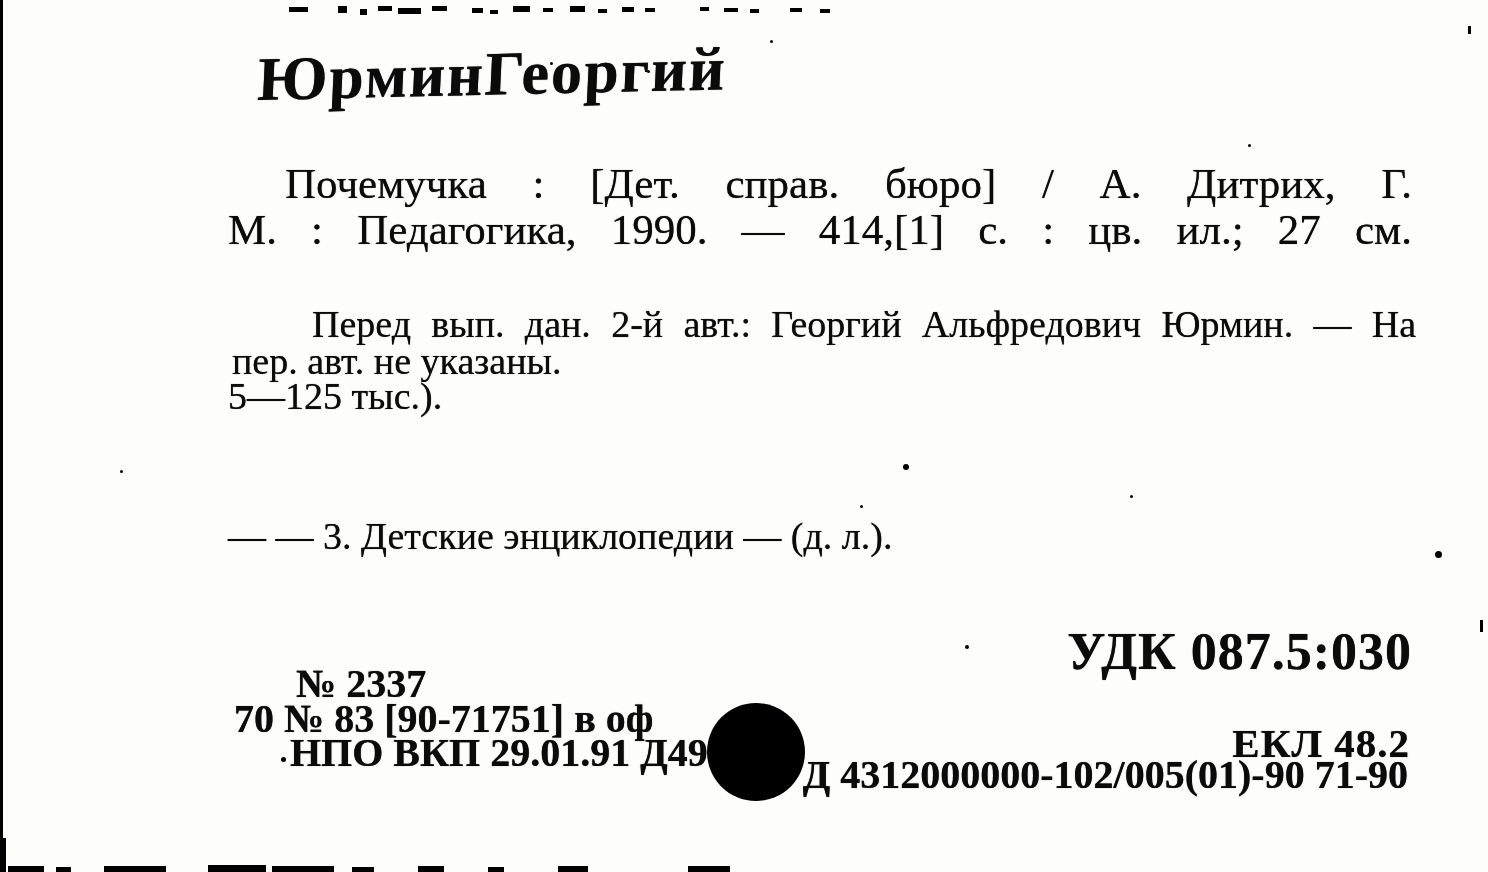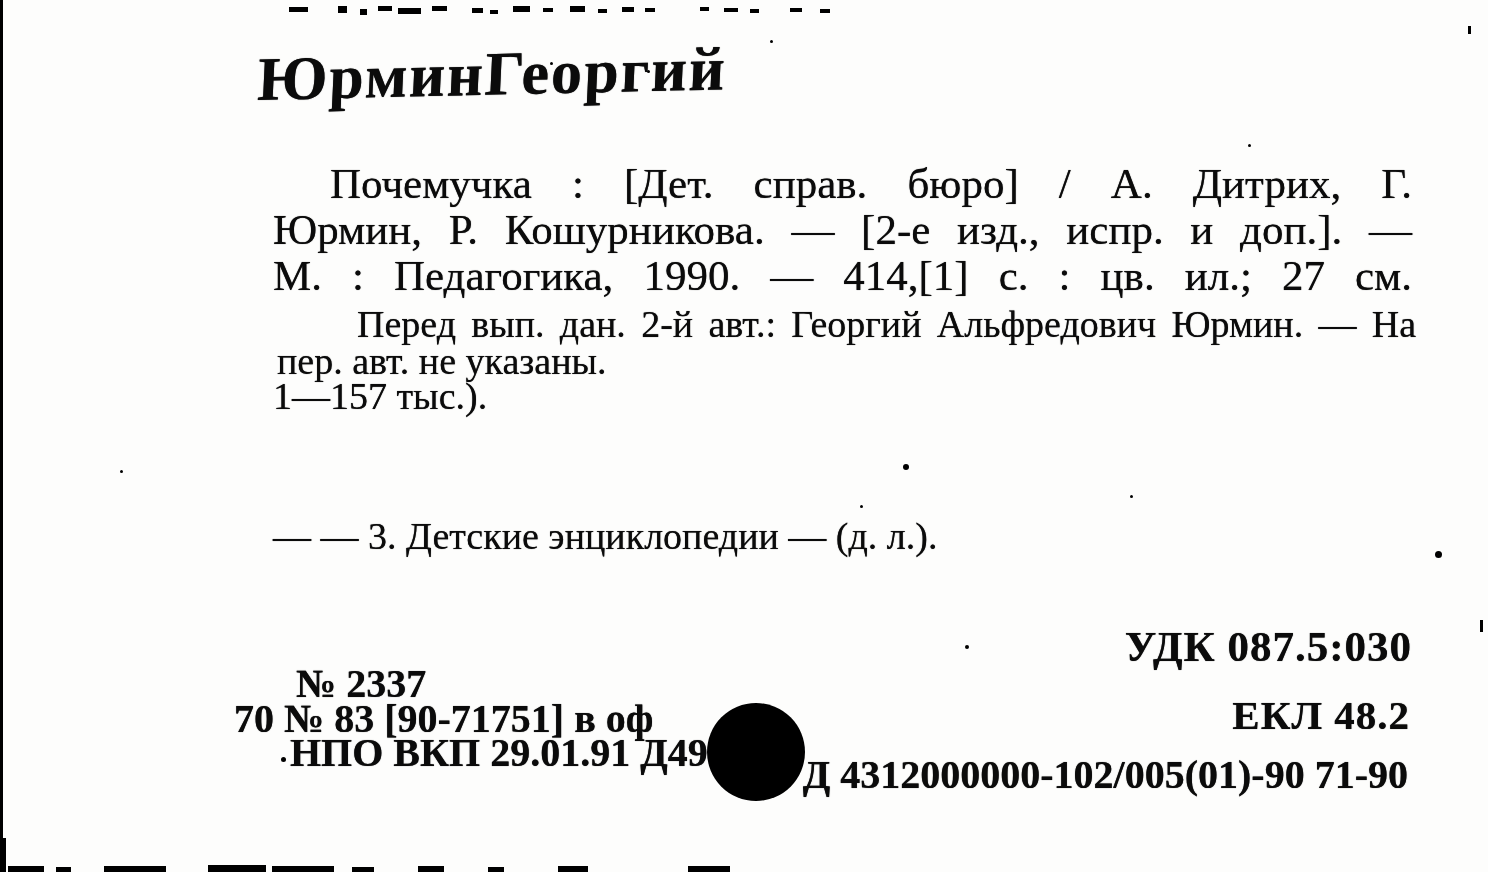--- a/index.html
+++ b/index.html
@@ -4,62 +4,61 @@
 <style>
   html,body{margin:0;padding:0;background:#e8e8e8;}
   #scan{
     position:relative;width:1488px;height:872px;background:#fdfdfc;
     overflow:hidden;font-family:"Liberation Serif","DejaVu Serif",serif;
     color:#0b0b0b;
   }
   .abs{position:absolute;}
   .txt{white-space:pre;text-shadow:0 0 0.8px rgba(0,0,0,.85);}
   .blk{position:absolute;}
-  .blk .line{text-shadow:0 0 0.8px rgba(0,0,0,.85);margin-left:45px;}
+  .blk .line{text-shadow:0 0 0.8px rgba(0,0,0,.85);}
   .just{text-align:justify;text-align-last:justify;}
   .handwritten{
     left:256px;top:44px;font-size:62px;font-weight:700;letter-spacing:2px;
     transform:skewX(-4deg) rotate(-1.3deg);transform-origin:left bottom;
   }
   .heading{left:228px;top:112px;font-size:44px;font-weight:700;letter-spacing:.5px;}
   .title-block{left:228px;top:161px;width:1184px;font-size:43px;line-height:46px;}
   .notes-block{left:232px;top:306px;width:1184px;font-size:38px;line-height:37px;}
   .isbn-block{left:228px;top:378px;width:1184px;font-size:38px;line-height:36px;}
   .tracing-block{left:228px;top:517px;width:1184px;font-size:38px;line-height:39px;}
-  .udk{right:76px;top:622px;font-size:43px;font-weight:700;letter-spacing:1px;}
+  .udk{right:76px;top:622px;font-size:52px;font-weight:700;letter-spacing:1px;}
   .card-number{left:296px;top:660px;font-size:40px;font-weight:700;}
   .series-line{left:234px;top:695px;font-size:40px;font-weight:700;}
   .processing-line{left:290px;top:729px;font-size:40px;font-weight:700;}
-  .ekl{right:78px;top:691px;font-size:41px;font-weight:700;letter-spacing:1px;margin-left:30px;}
+  .ekl{right:78px;top:719px;font-size:41px;font-weight:700;letter-spacing:1px;margin-left:30px;}
   .index-line{right:80px;top:751px;font-size:40px;font-weight:700;}
   .stamp{left:707px;top:703px;width:98px;height:98px;border-radius:50%;background:#000;}
   .ink{position:absolute;background:#000;}
   .speck{position:absolute;background:#000;border-radius:50%;}
 </style>
 </head>
 <body>
 
 <div id="scan">
 
   <div class="abs txt handwritten">ЮрминГеоргий</div>
 
 
   <div class="blk title-block">
     <div class="line just" style="padding-left:57px">Почемучка : [Дет. справ. бюро] / А. Дитрих, Г.</div>
-    <div class="line just">Юрмин, Р. Кошурникова. — [2-е изд., испр. и доп.]. —</div>
     <div class="line just">М. : Педагогика, 1990. — 414,[1] с. : цв. ил.; 27 см.</div>
   </div>
 
   <div class="blk notes-block">
     <div class="line just" style="padding-left:80px">Перед вып. дан. 2-й авт.: Георгий Альфредович Юрмин. — На</div>
     <div class="line">пер. авт. не указаны.</div>
   </div>
 
   <div class="blk isbn-block">
-    <div class="line">1—157 тыс.).</div>
+    <div class="line">5—125 тыс.).</div>
   </div>
 
   <div class="blk tracing-block">
     <div class="line">— — 3. Детские энциклопедии — (д. л.).</div>
   </div>
 
   <div class="abs txt udk">УДК 087.5:030</div>
   <div class="abs txt ekl">ЕКЛ 48.2</div>
   <div class="abs txt index-line">Д 4312000000-102/005(01)-90 71-90</div>
 

